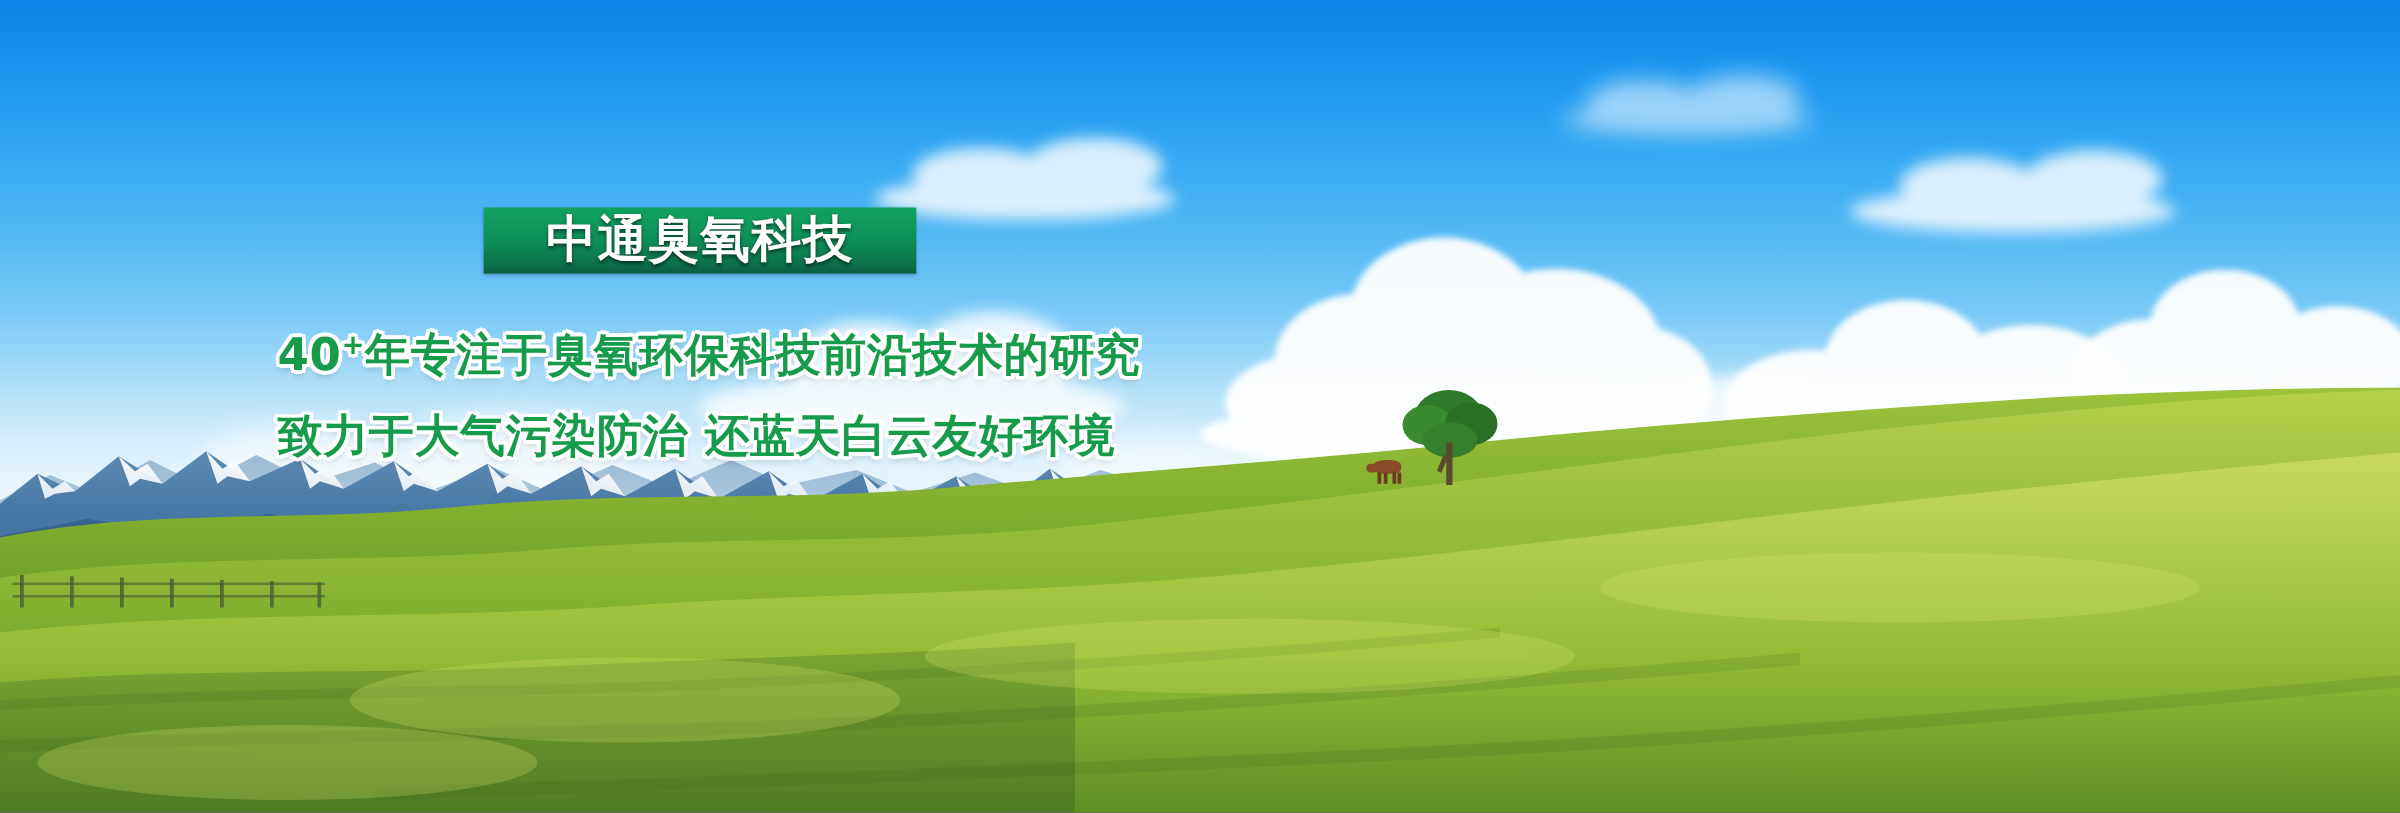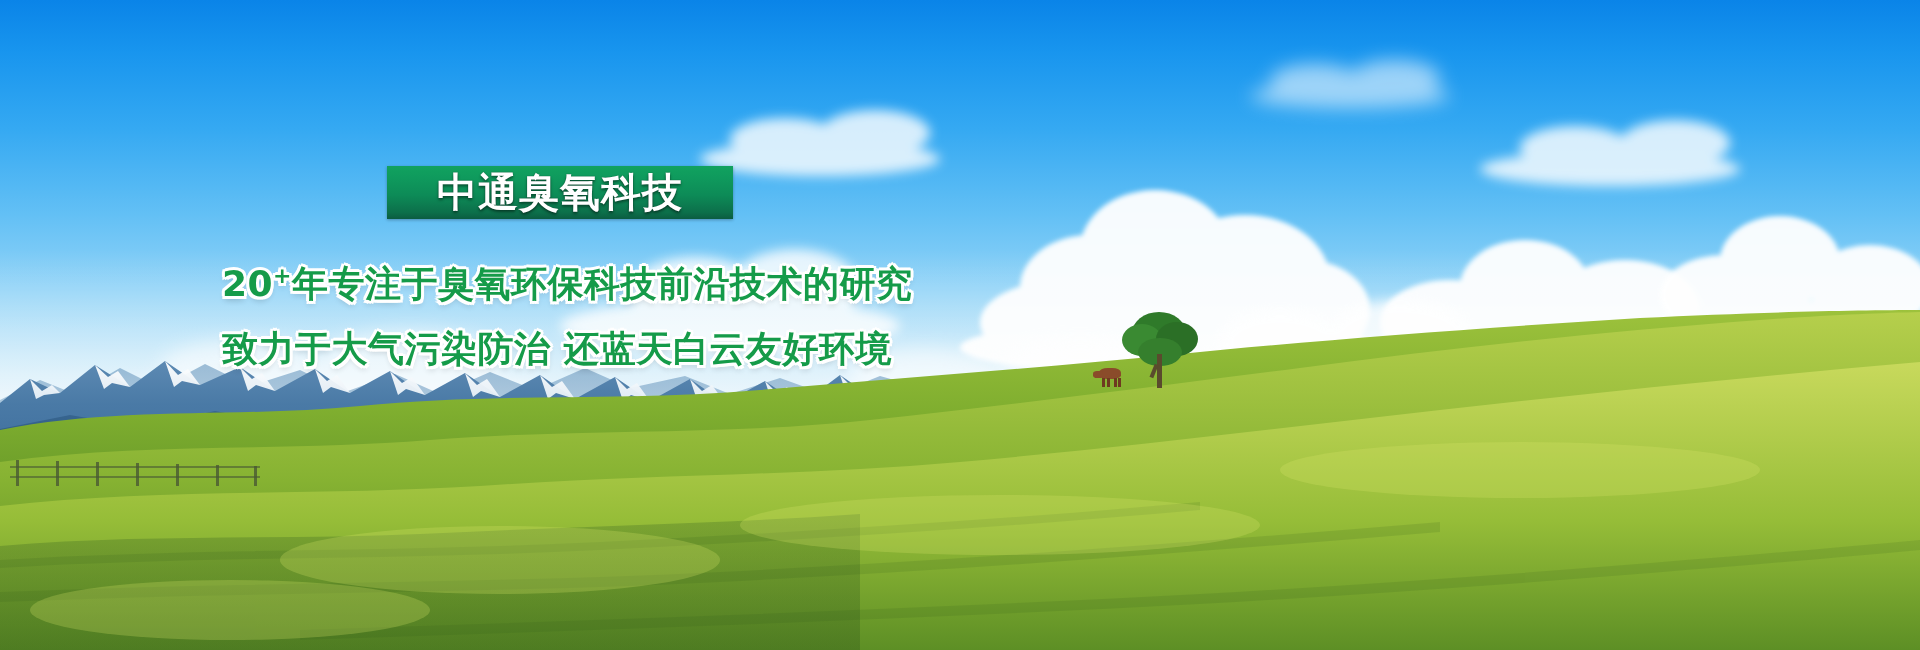--- a/index.html
+++ b/index.html
@@ -281,20 +281,20 @@
     <div class="leg" style="left:25px;top:12px;width:2.5px;height:9px;"></div>
   </div>
 
   <div class="textwrap">
 
     <div class="title-box">
       <span class="title-text">中通臭氧科技</span>
     </div>
 
     <div class="sub sub-1">
-      <span>20</span><span class="sup">+</span><span>年专注于臭氧环保科技前沿技术的研究</span>
+      <span>40</span><span class="sup">+</span><span>年专注于臭氧环保科技前沿技术的研究</span>
     </div>
 
     <div class="sub sub-2">致力于大气污染防治  还蓝天白云友好环境</div>
 
   </div>
 
 </div>
 
 </body></html>

